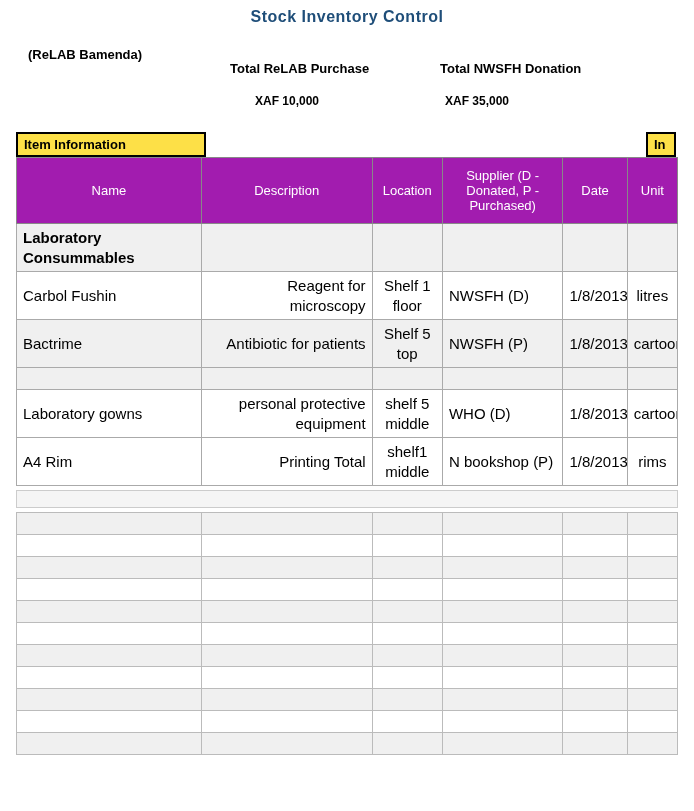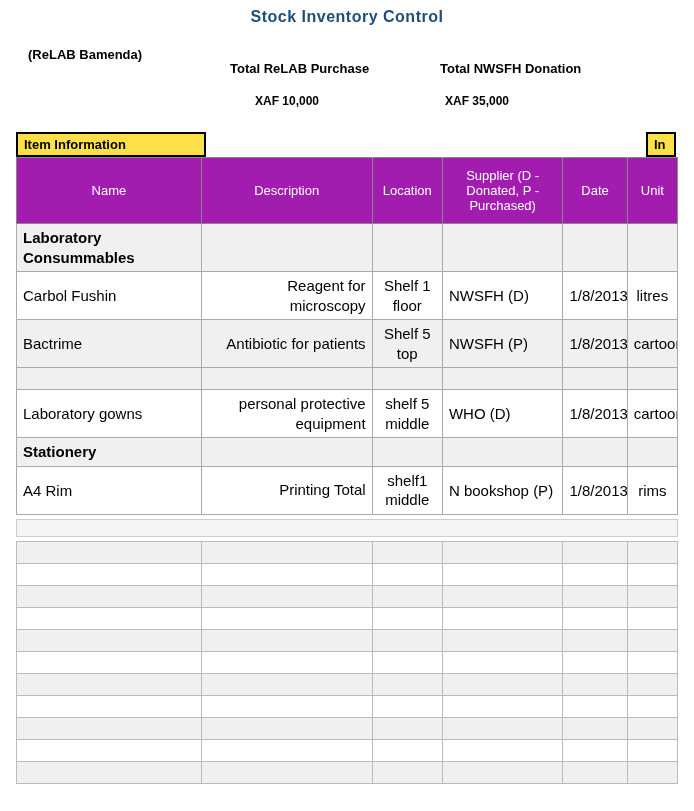--- a/index.html
+++ b/index.html
@@ -200,28 +200,20 @@
         <td class="col-unit"></td>
       </tr>
       <tr>
         <td class="col-name">Laboratory gowns</td>
         <td class="col-desc wrap">personal protective equipment</td>
         <td class="col-loc wrap">shelf 5 middle</td>
         <td class="col-sup">WHO (D)</td>
         <td class="col-date">1/8/2013</td>
         <td class="col-unit">cartoons</td>
       </tr>
-      <tr class="cat">
-        <td class="wrap">Stationery</td>
-        <td></td>
-        <td></td>
-        <td></td>
-        <td></td>
-        <td></td>
-      </tr>
       <tr>
         <td class="col-name">A4 Rim</td>
         <td class="col-desc wrap">Printing Total</td>
         <td class="col-loc wrap">shelf1 middle</td>
         <td class="col-sup">N bookshop (P)</td>
         <td class="col-date">1/8/2013</td>
         <td class="col-unit">rims</td>
       </tr>
     </tbody>
 </table>

